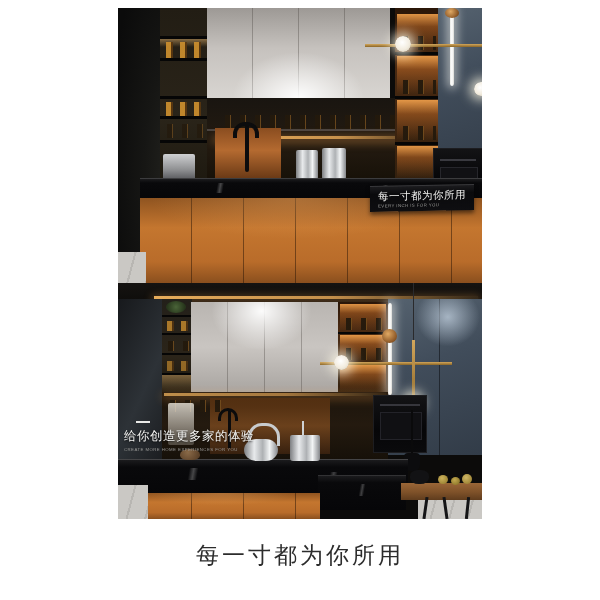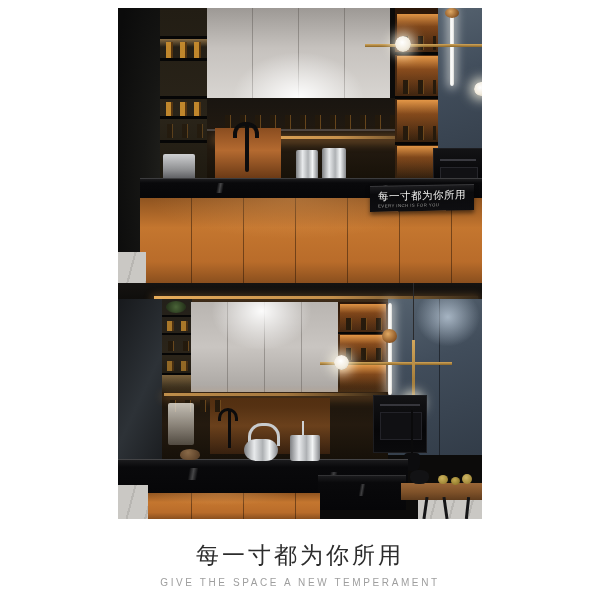--- a/index.html
+++ b/index.html
@@ -215,20 +215,24 @@
     <div class="abs" style="left:292px;top:187px;width:19px;height:14px;background:#121214;border-radius:40% 40% 45% 45%;"></div>
     <div class="abs" style="left:320px;top:192px;width:10px;height:9px;background:radial-gradient(circle at 40% 35%,#cdb35c,#8d7426);border-radius:50%;"></div>
     <div class="abs" style="left:333px;top:194px;width:9px;height:8px;background:radial-gradient(circle at 40% 35%,#c2a94f,#7f681f);border-radius:50%;"></div>
     <div class="abs" style="left:344px;top:191px;width:10px;height:10px;background:radial-gradient(circle at 40% 35%,#d0b765,#8d7426);border-radius:50%;"></div>
     <div class="abs floor" style="left:300px;top:217px;width:64px;height:19px;"></div>
     <div class="abs" style="left:306px;top:214px;width:3px;height:22px;background:#141416;transform:rotate(8deg);"></div>
     <div class="abs" style="left:326px;top:214px;width:3px;height:22px;background:#141416;transform:rotate(-8deg);"></div>
     <div class="abs" style="left:348px;top:214px;width:3px;height:22px;background:#141416;transform:rotate(6deg);"></div>
     <div class="abs floor" style="left:0;top:202px;width:30px;height:34px;"></div>
 
+    <div class="abs" style="left:6px;top:138px;width:150px;">
+      <div style="margin-left:12px;width:14px;height:2px;background:#e8e8e6;"></div>
+      <div class="cn-txt" style="margin-top:5px;font-size:12.5px;letter-spacing:.5px;text-shadow:0 1px 2px rgba(0,0,0,.8);">给你创造更多家的体验</div>
+      <div class="en-txt" style="margin-top:2px;">CREATE MORE HOME EXPERIENCES FOR YOU</div>
+    </div>
   </section>
 
   <footer class="footer">
     <div class="footer-title">每一寸都为你所用</div>
-    <div class="footer-sub">GIVE THE SPACE A NEW TEMPERAMENT</div>
   </footer>
 
 </div>
 
 </body></html>

